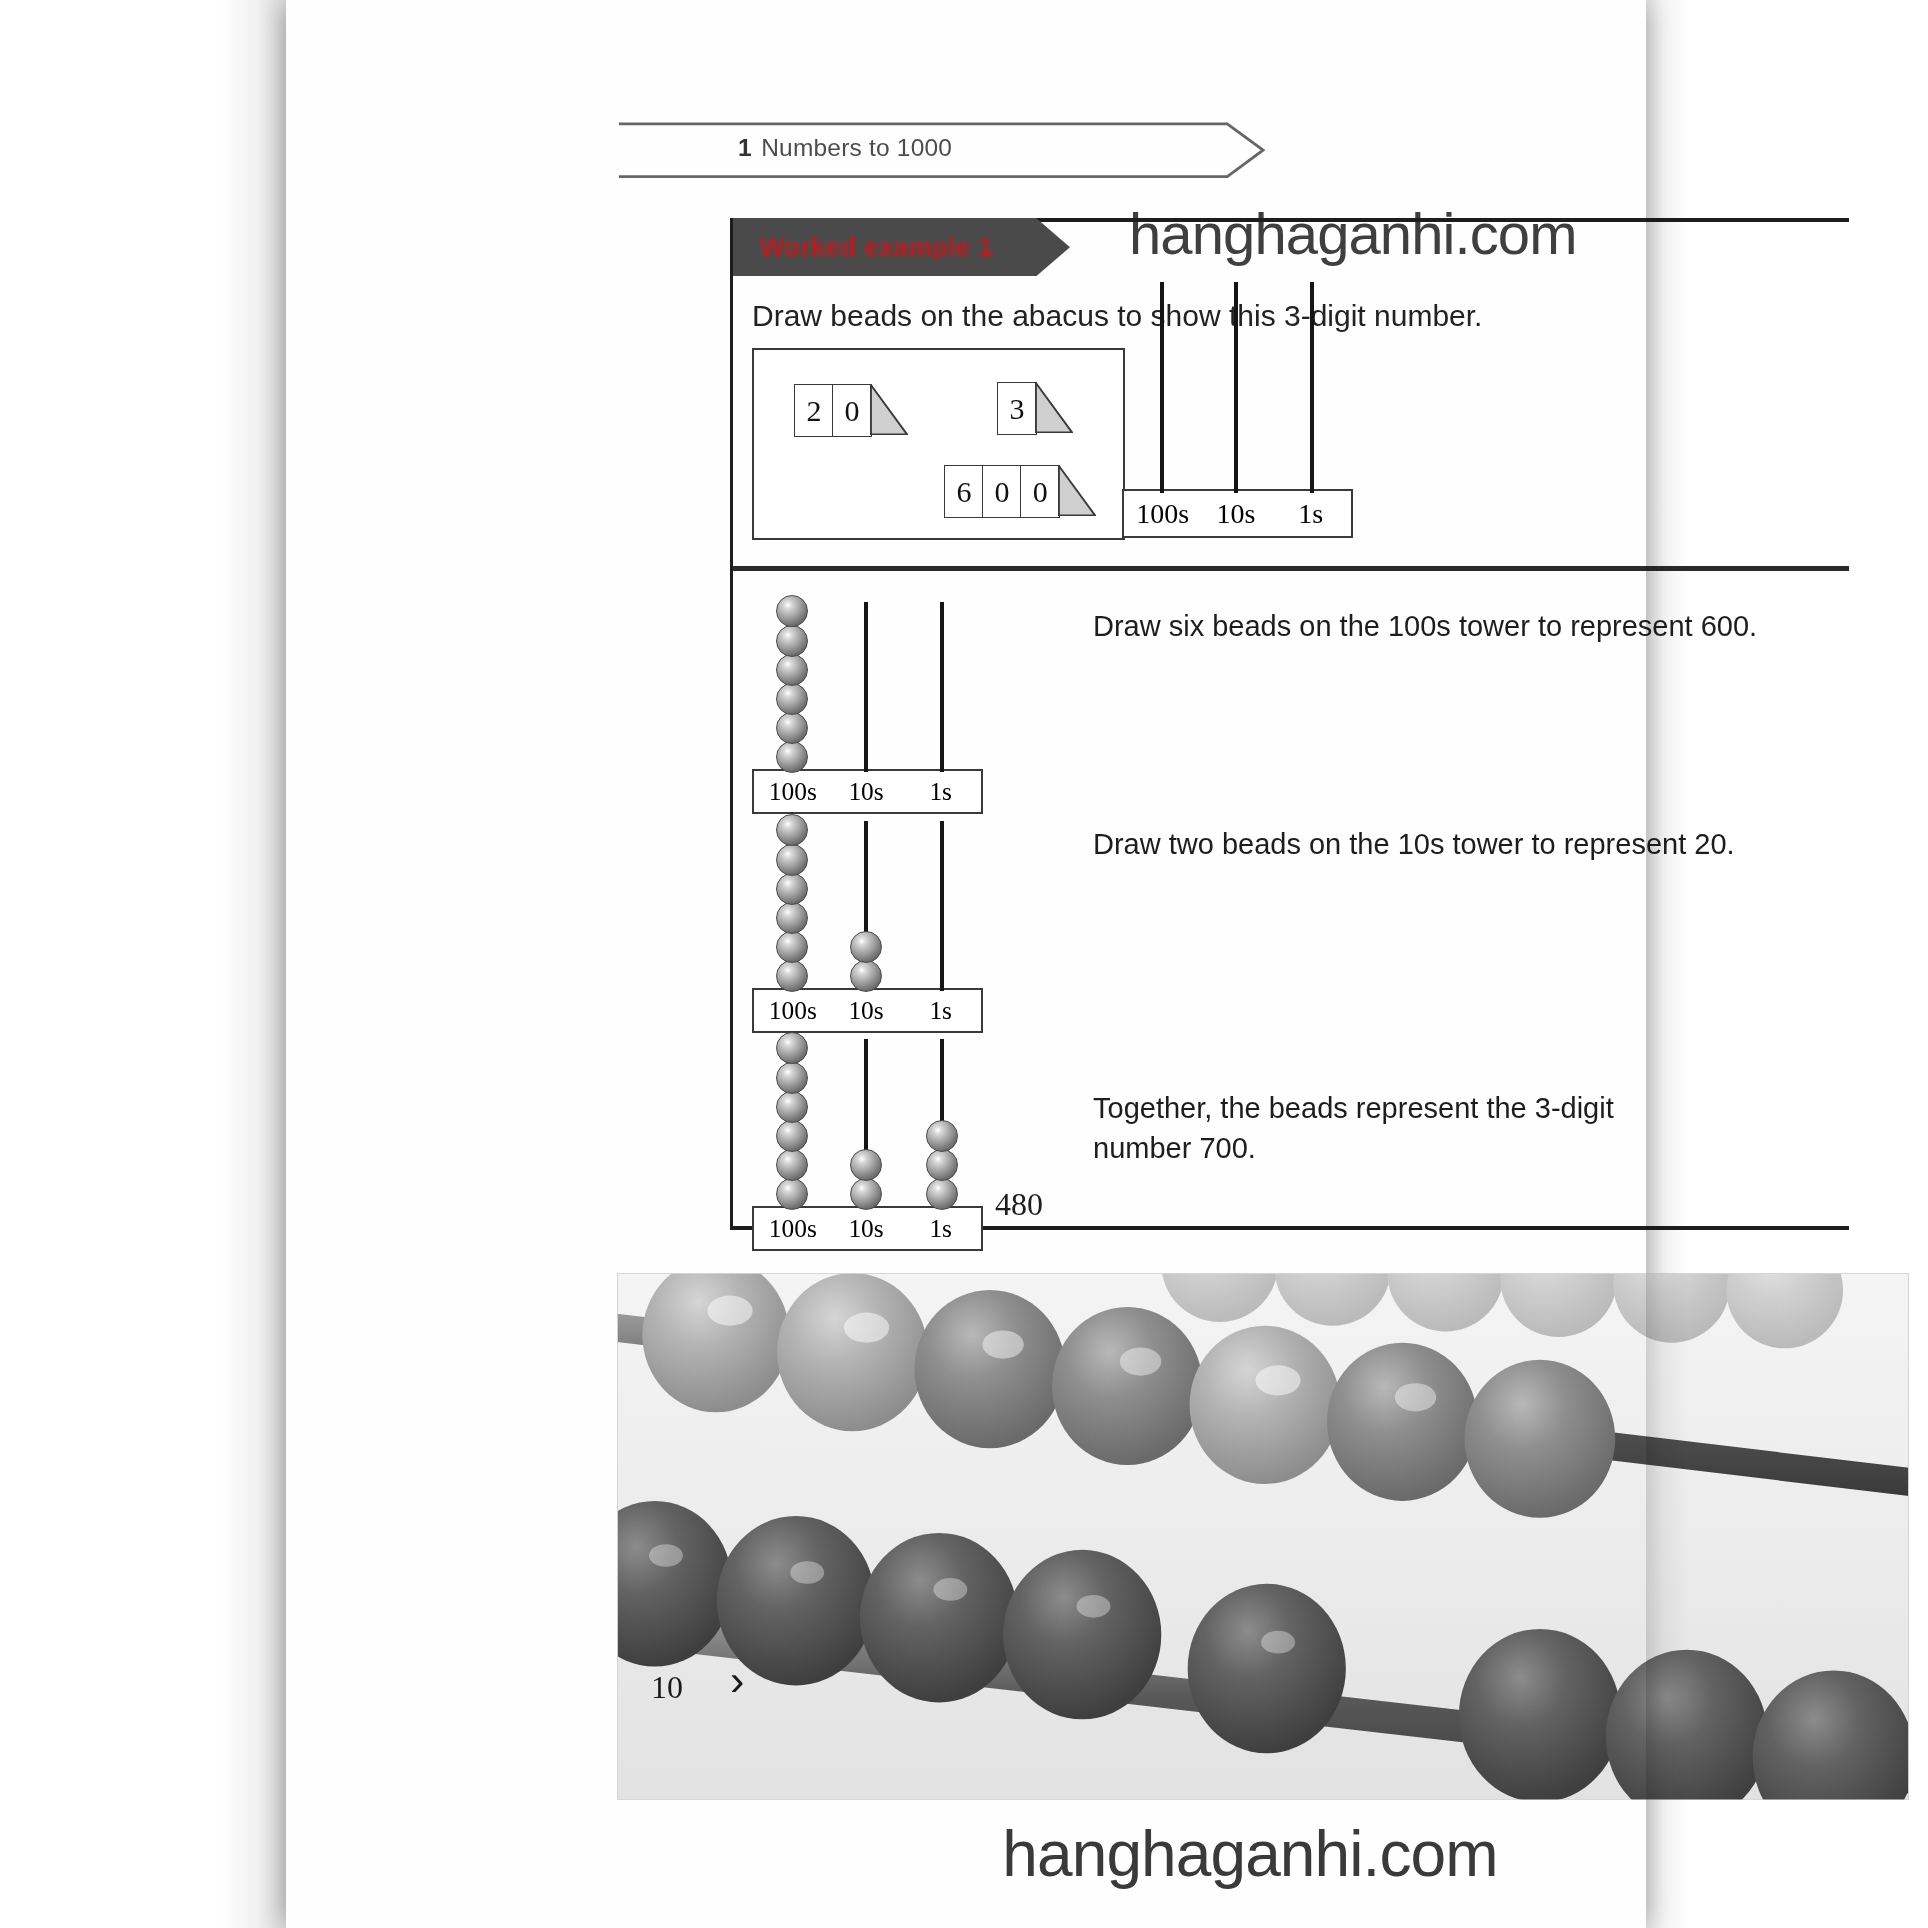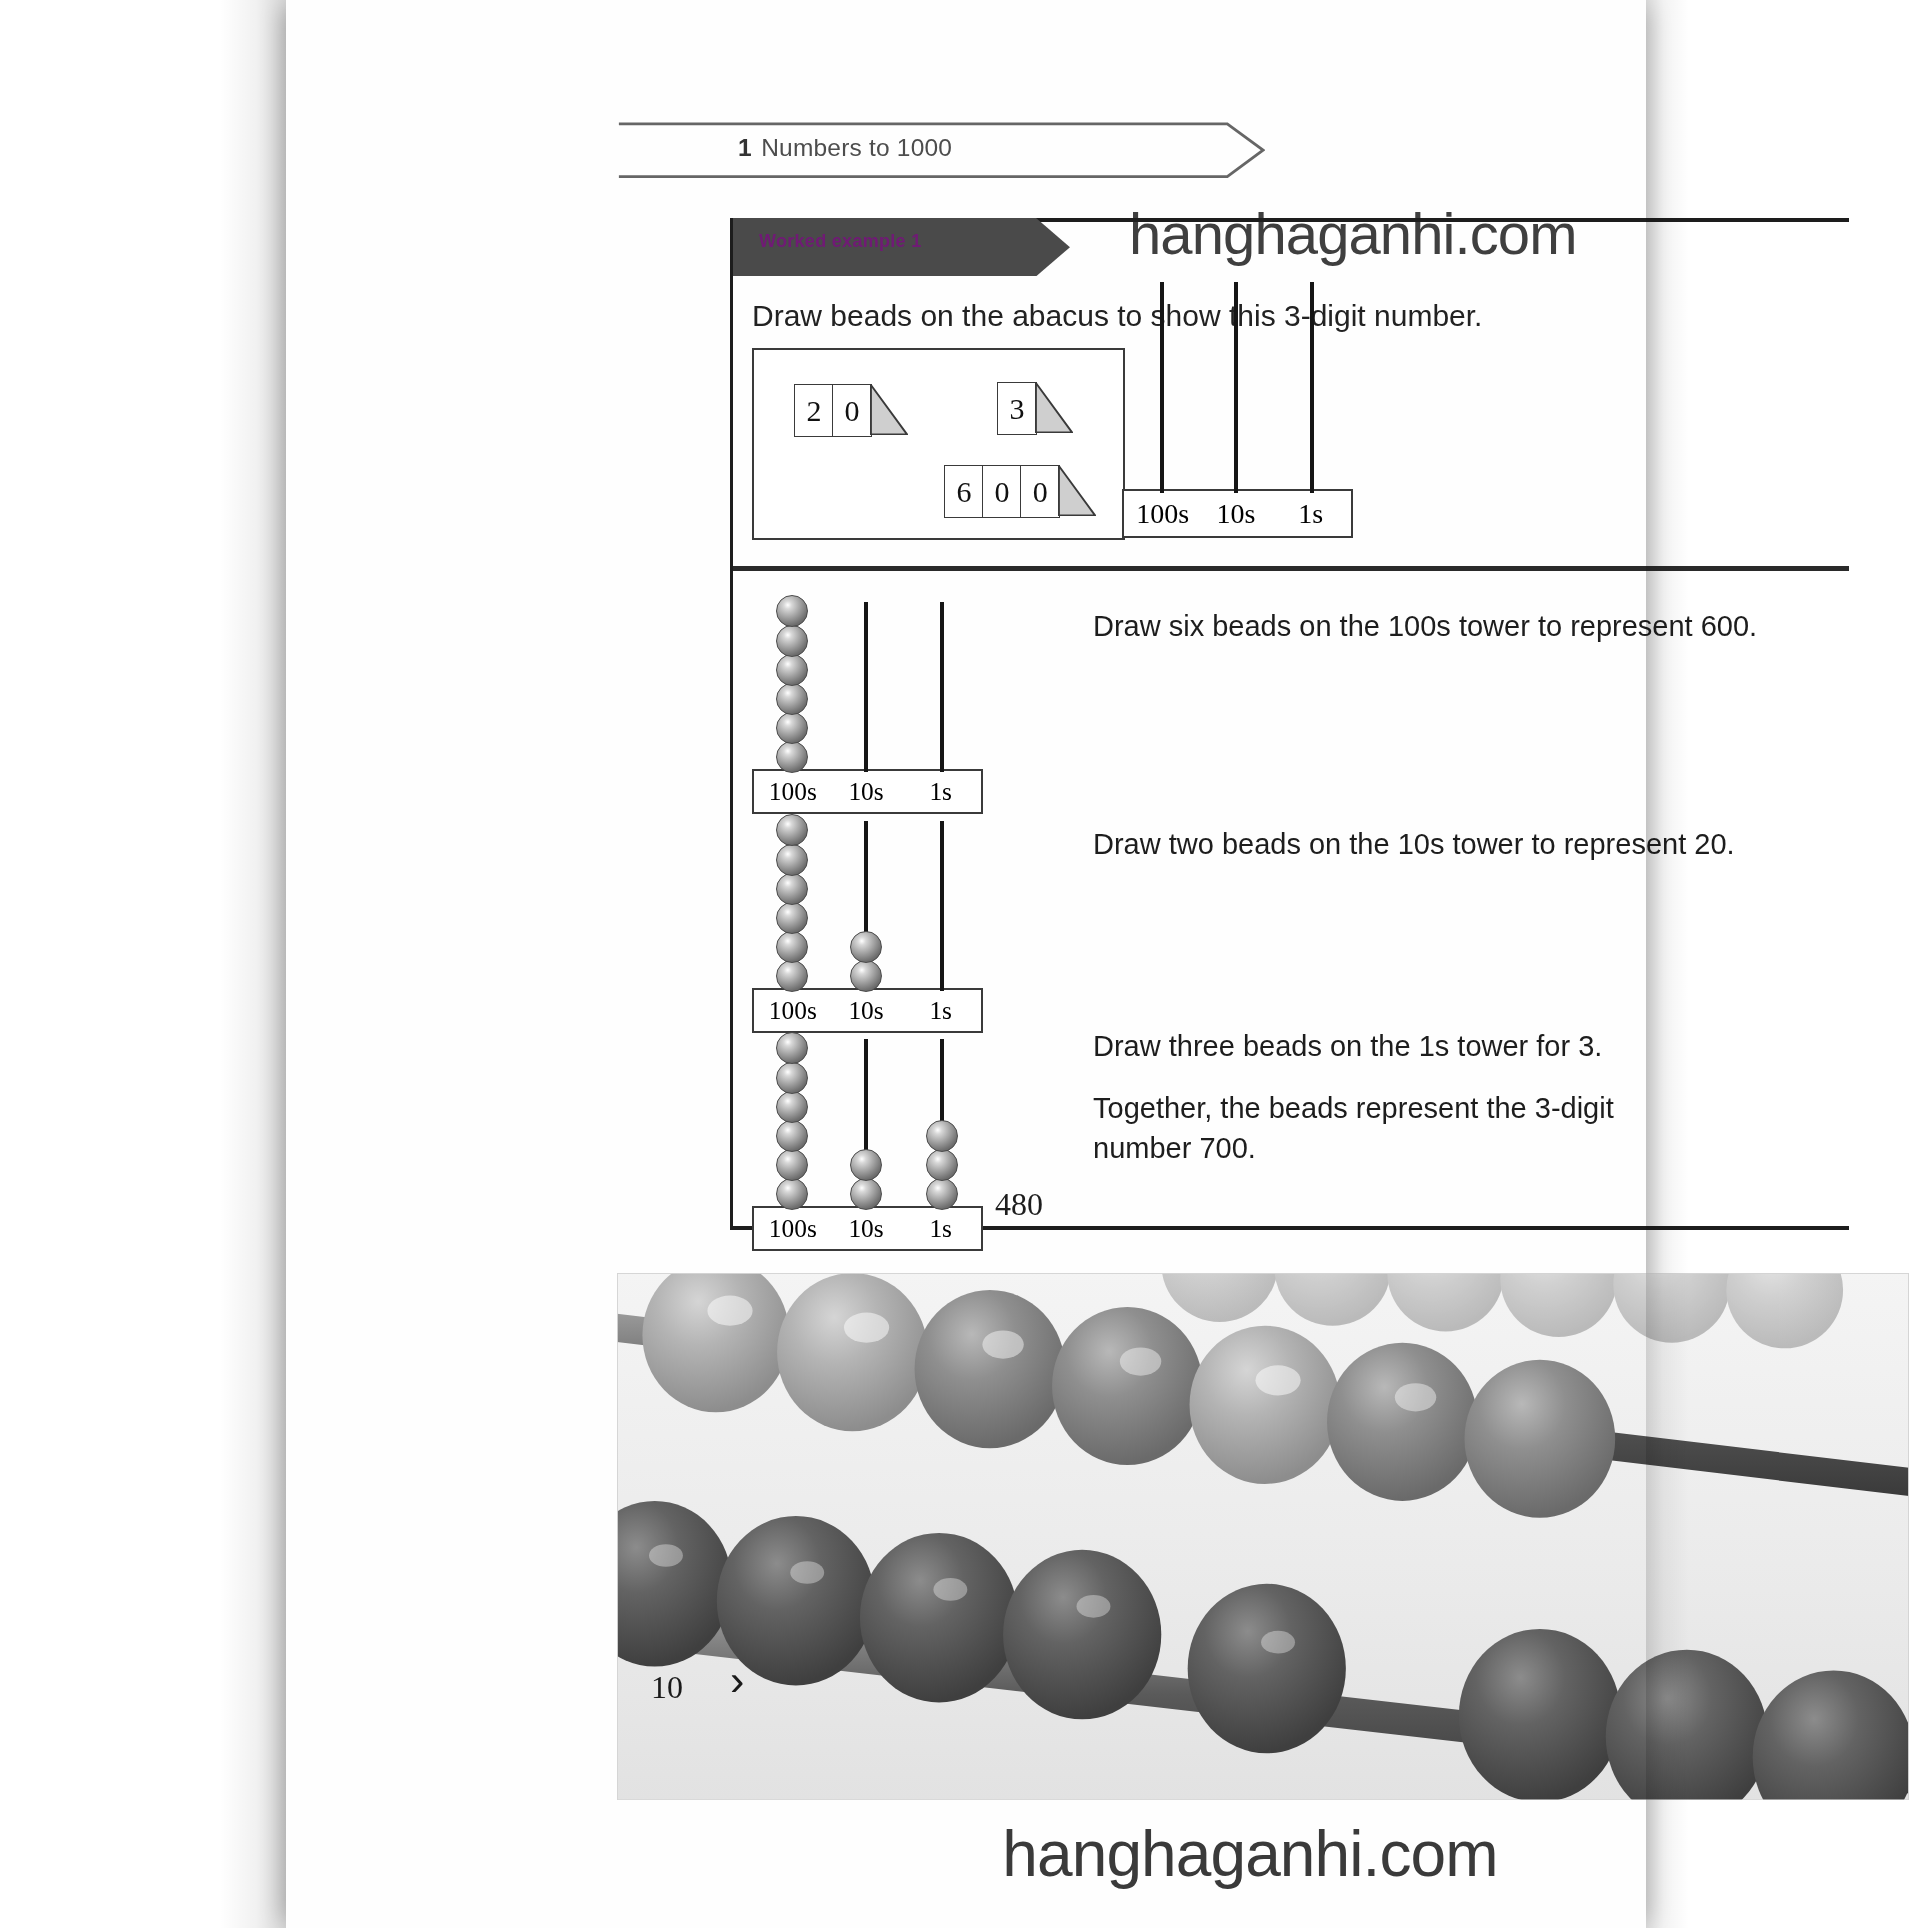--- a/index.html
+++ b/index.html
@@ -55,21 +55,21 @@
     border-left:3.8px solid #1d1d1d;
   }
   .we-top-rule{position:absolute;left:0;top:0;width:100%;height:3.8px;background:#1d1d1d;}
   .we-bottom-rule{position:absolute;left:0;bottom:0;width:100%;height:3.8px;background:#1d1d1d;}
   .we-mid-rule{position:absolute;left:0;top:348px;width:100%;height:4.7px;background:#2a2a2a;}
 
   .we-banner{position:absolute;left:0;top:0;width:337px;height:58px;}
   .we-banner svg{position:absolute;inset:0;}
   .we-banner-label{
     position:absolute;left:26px;top:13px;
-    color:#701a75;font-size:18px;font-weight:600;letter-spacing:0.3px;white-space:nowrap;
+    color:#b91c1c;font-size:26px;font-weight:600;letter-spacing:0.3px;white-space:nowrap;
   }
 
   .we-prompt{
     position:absolute;left:19px;top:81px;
     font-size:30px;color:#222;white-space:nowrap;
   }
 
   
   .pv-box{
     position:absolute;left:19px;top:130px;width:369px;height:188px;
@@ -263,21 +263,20 @@
           <div class="bead" style="width: 32px; height: 32px; left: 23.5px; top: -6.6px;"></div>
           <div class="rod" style="left: 112px; top: 0px; height: 170px;"></div>
           <div class="bead" style="width: 32px; height: 32px; left: 98px; top: 139px;"></div>
           <div class="bead" style="width: 32px; height: 32px; left: 98px; top: 110px;"></div>
           <div class="rod" style="left: 188px; top: 0px; height: 170px;"></div>
           <div class="bead" style="width: 32px; height: 32px; left: 174px; top: 139px;"></div>
           <div class="bead" style="width: 32px; height: 32px; left: 174px; top: 110px;"></div>
           <div class="bead" style="width: 32px; height: 32px; left: 174px; top: 81px;"></div>
         </div>
       <div class="abacus-label-623" style="left:262px;top:968px;">480</div>
-      <div class="step-text" style="left:360px;top:812px;">Draw three beads on the 1s tower for 3.</div>
       <div class="step-text wrap" style="left:360px;top:870px;">Together, the beads represent the 3-digit number 700.</div>
     </div>
 
     <div class="photo">
       <svg viewBox="0 0 1372 560" preserveAspectRatio="none">
         <defs>
           <linearGradient id="bgGrad" x1="0" y1="0" x2="0" y2="1">
             <stop offset="0%" stop-color="#f4f4f4"></stop>
             <stop offset="55%" stop-color="#ebebeb"></stop>
             <stop offset="100%" stop-color="#e2e2e2"></stop>

